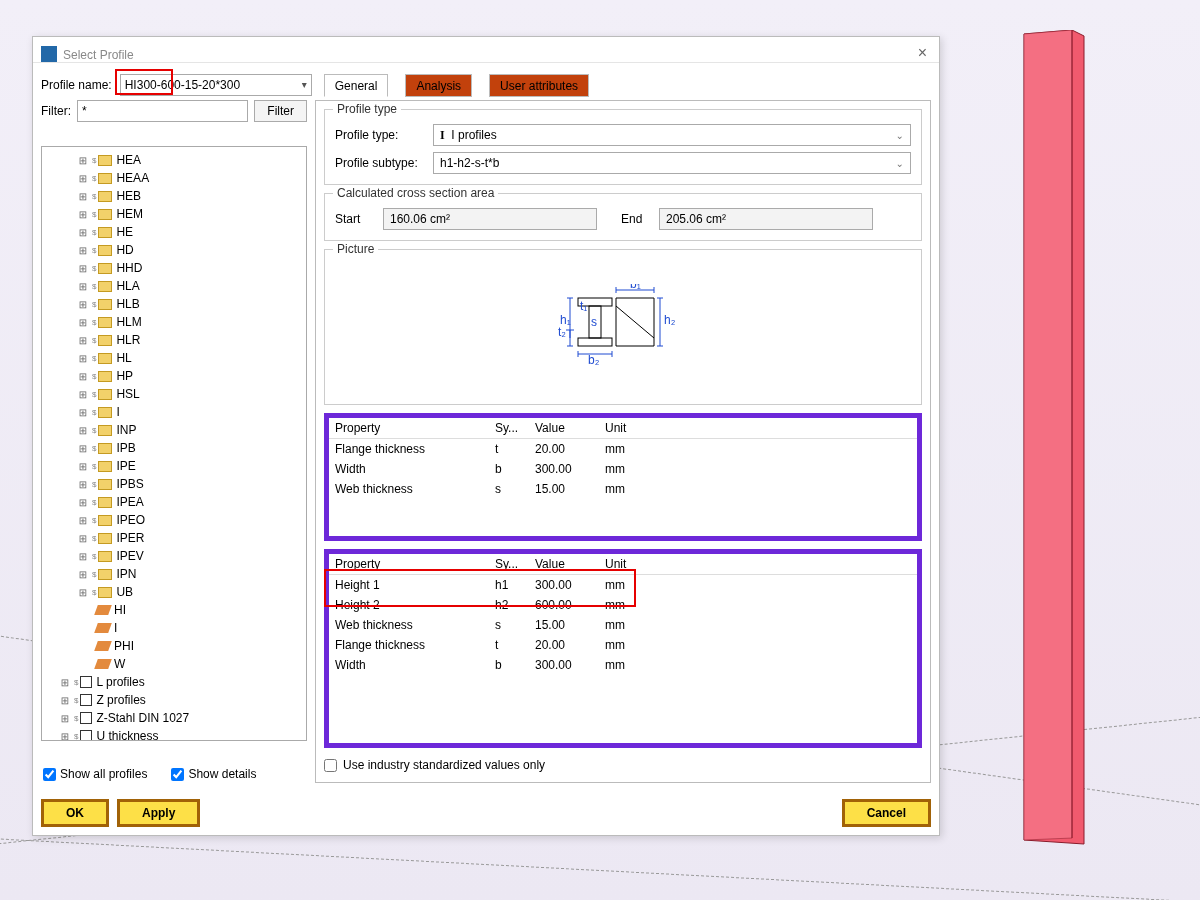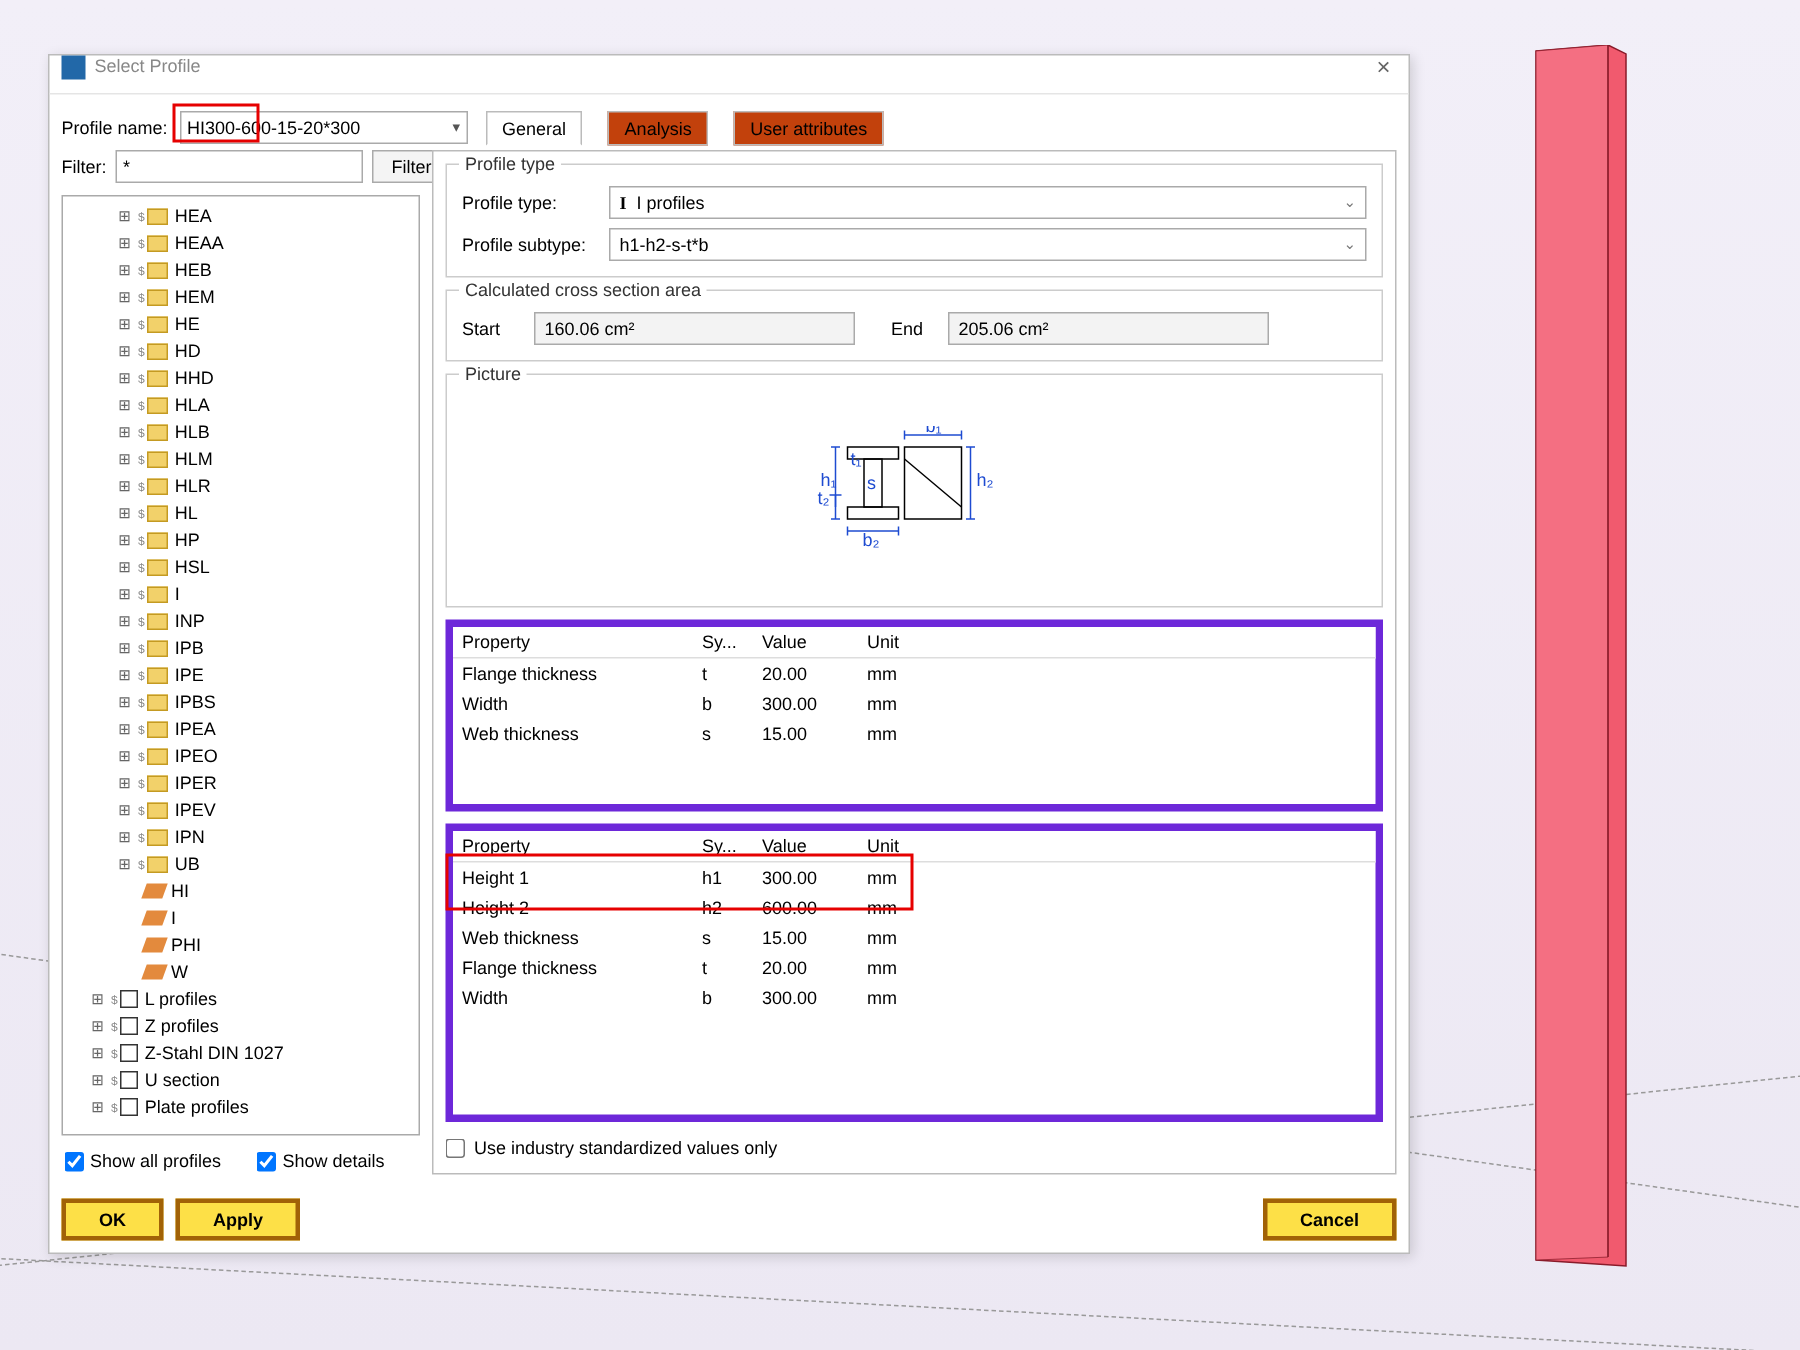--- a/index.html
+++ b/index.html
@@ -1,34 +1,34 @@
 <!DOCTYPE html>
 <html><head>
 <meta charset="utf-8">
 <style>
 * { box-sizing: border-box; margin: 0; padding: 0; font-family: "Segoe UI", Tahoma, sans-serif; font-size: 12px; }
 body { width: 1200px; height: 900px; background: linear-gradient(to bottom, #f2eff8 0%, #ece8f3 100%); position: relative; overflow: hidden; }
 .bg-line { position: absolute; border-top: 1px dashed #999; }
 .dialog { position: absolute; left: 32px; top: 36px; width: 908px; height: 800px; background: #fff; border: 1px solid #bbb; box-shadow: 2px 2px 8px rgba(0,0,0,0.15); display: flex; flex-direction: column; }
-.titlebar { height: 26px; display: flex; align-items: flex-start; padding: 0 8px; border-bottom: 1px solid #e5e5e5; color: #888; }
+.titlebar { height: 26px; display: flex; align-items: flex-end; padding: 0 8px; border-bottom: 1px solid #e5e5e5; color: #888; }
 .titlebar .icon { width: 16px; height: 16px; background: #2268a8; margin-right: 6px; }
 .titlebar .title { flex: 1; }
 .titlebar .close { color: #666; font-size: 16px; cursor: pointer; padding: 0 4px; }
 .toprow { display: flex; align-items: center; padding: 10px 8px 4px 8px; gap: 8px; }
 .toprow label { white-space: nowrap; }
 .pname { width: 192px; display:flex; align-items:center; border:1px solid #aaa; height:22px; padding:0 4px;}
 .pname input{border:none;outline:none;flex:1;}
 .pname .arrow{color:#555;font-size:10px;}
 .redbox { position:absolute; border:2px solid #e60000; pointer-events:none; }
 .tabs { display:flex; gap:17px; margin-left: 292px; }
 .tab { padding: 4px 10px 3px 10px; border:1px solid #bbb; background:#fff; cursor:pointer; position:relative; top:1px; }
 .tab.active { background:#fff; border-bottom:1px solid #fff; z-index:2;}
 .tab.inactive { background:#c2410c;}
 .body { flex:1; display:flex; padding: 0 8px 8px 8px; gap:8px; overflow:hidden;}
-.leftpanel { width: 239px; display:flex; flex-direction:column; gap:8px; }
+.leftpanel { width: 266px; display:flex; flex-direction:column; gap:24px; }
 .filterrow { display:flex; align-items:center; gap:6px; }
 .filterrow input { border:1px solid #aaa; height:22px; flex:1; padding:0 4px; }
 .btn { border:1px solid #aaa; background:#f4f4f4; padding:3px 12px; cursor:pointer; }
 .tree { flex:1; border:1px solid #aaa; overflow-y:scroll; overflow-x:hidden; padding:4px 0; }
 .tree::-webkit-scrollbar { width:16px; }
 .tree::-webkit-scrollbar-track { background:#f1f1f1; border-left:1px solid #ddd;}
 .tree::-webkit-scrollbar-thumb { background:#c8c8c8; border:1px solid #aaa;}
 .node { display:flex; align-items:center; height:18px; padding-left: 36px; gap:4px; white-space:nowrap; cursor:pointer;}
 .node.l2 { padding-left: 54px; }
 .node.l0 { padding-left: 18px; }
@@ -286,21 +286,21 @@
           <div class="node l0">
             <span class="expander">⊞</span>
             <span class="dollar">$</span>
             <span class="profico"></span> 
             <span>Z-Stahl DIN 1027</span>
           </div>
           <div class="node l0">
             <span class="expander">⊞</span>
             <span class="dollar">$</span>
             <span class="profico"></span> 
-            <span>U section</span>
+            <span>U thickness</span>
           </div>
           <div class="node l0">
             <span class="expander">⊞</span>
             <span class="dollar">$</span>
             <span class="profico"></span> 
             <span>Plate profiles</span>
           </div>
         </div>
       <div class="checkrow">
         <label>

